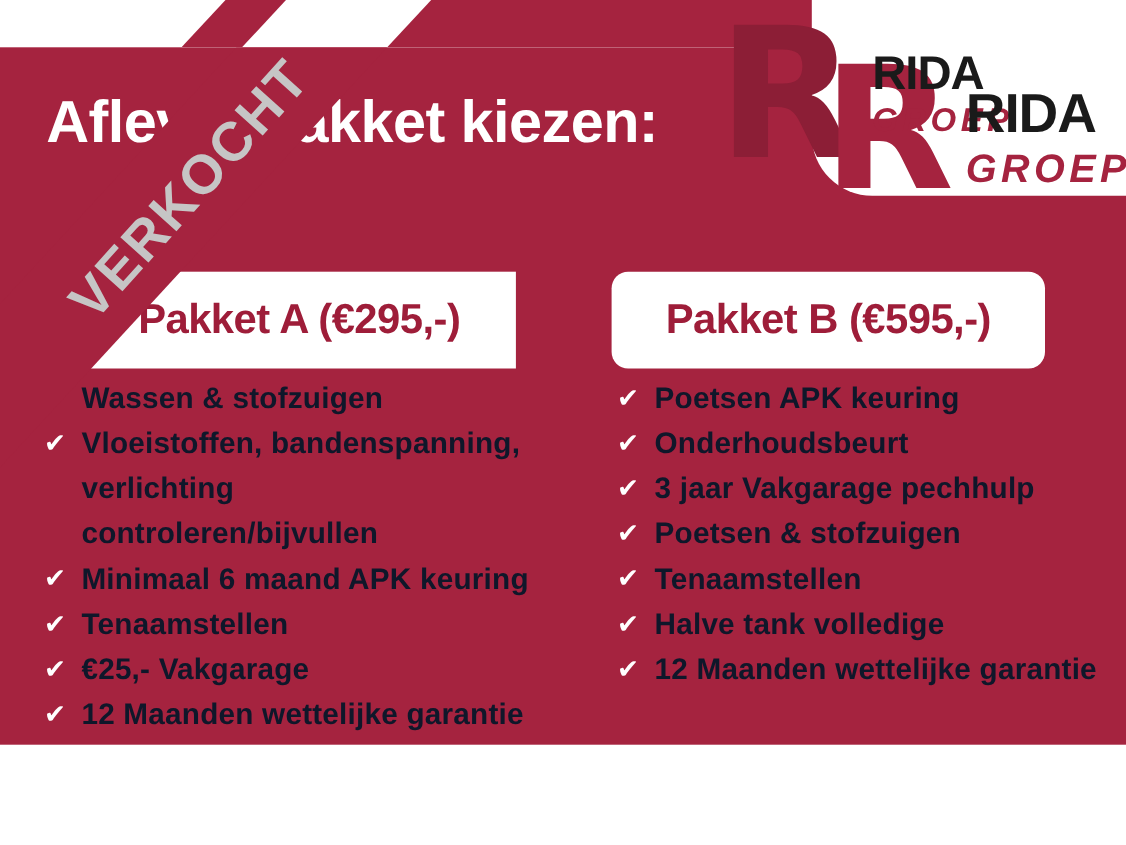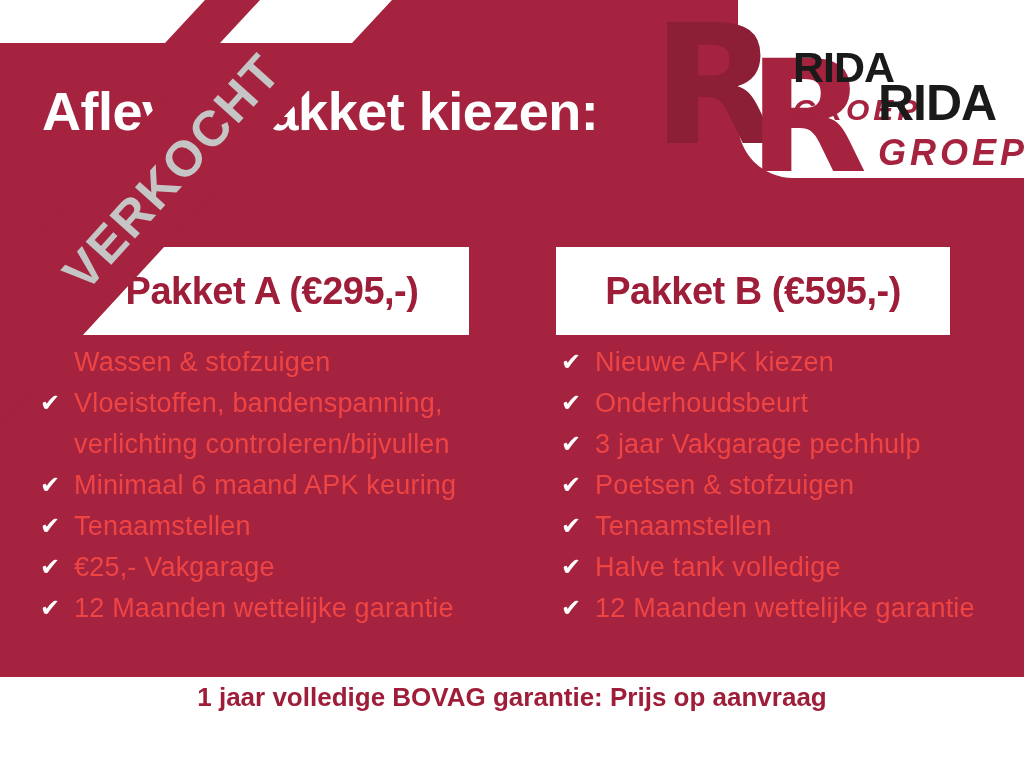--- a/index.html
+++ b/index.html
@@ -28,35 +28,35 @@
     position:absolute;left:42px;top:80px;margin:0;z-index:1;
     font-size:54px;line-height:62px;font-weight:800;letter-spacing:-0.5px;
     color:var(--white);white-space:nowrap;
   }
   
   .pkg-box{
     position:absolute;top:247px;width:394px;height:88px;background:var(--white);z-index:1;
     display:flex;align-items:center;justify-content:center;
   }
   .box-a{left:75px;align-items:center;}
-  .box-b{left:556px;}
+  .box-b{left:556px;border-radius:15px;}
   .pkg-box span{
     font-size:38px;font-weight:800;letter-spacing:-0.5px;color:var(--dark-red);white-space:nowrap;
   }
   
   .list{position:absolute;top:342px;z-index:1;}
   .list-a{left:40px;width:448px;}
   .list-b{left:561px;width:452px;}
   .row{display:flex;align-items:flex-start;}
   .check{
     flex:0 0 34px;width:34px;font-size:24px;line-height:41px;color:var(--white);
     font-family:"DejaVu Sans","Liberation Sans",sans-serif;
   }
   .item-text{
-    flex:1 1 auto;font-size:27px;line-height:41px;letter-spacing:0.2px;color:#ef4444;
+    flex:1 1 auto;font-size:27px;line-height:41px;letter-spacing:0.2px;color:#0f172a;font-weight:bold;
   }
   
   .ribbon-band{
     position:absolute;left:0;top:43px;width:1024px;height:420px;background:var(--brand-red);z-index:5;
     clip-path:polygon(215px 0,352px 0,-35px 420px,-172px 420px);
   }
   .ribbon-label{
     position:absolute;left:-38px;top:140px;width:420px;height:64px;z-index:6;
     display:flex;align-items:center;justify-content:center;
     transform:rotate(-48deg);
@@ -135,21 +135,21 @@
 
       <div class="row">
         <span class="check">✔</span>
         <span class="item-text">12 Maanden wettelijke garantie</span>
       </div>
     </div>
   <div class="list list-b">
 
       <div class="row">
         <span class="check">✔</span>
-        <span class="item-text">Nieuwe APK kiezen</span>
+        <span class="item-text">Poetsen APK keuring</span>
       </div>
 
       <div class="row">
         <span class="check">✔</span>
         <span class="item-text">Onderhoudsbeurt</span>
       </div>
 
       <div class="row">
         <span class="check">✔</span>
         <span class="item-text">3 jaar Vakgarage pechhulp</span>
@@ -184,15 +184,14 @@
     <div class="wm-suffix">GROEP</div>
   </div>
   <div class="wordmark wm2">
     <div class="wm-name">RIDA</div>
     <div class="wm-suffix">GROEP</div>
   </div>
 
   <div class="ribbon-band"></div>
   <div class="ribbon-label">VERKOCHT</div>
 
-  <div class="footer">1 jaar volledige BOVAG garantie: Prijs op aanvraag</div>
 
 </div>
 
 </body></html>

